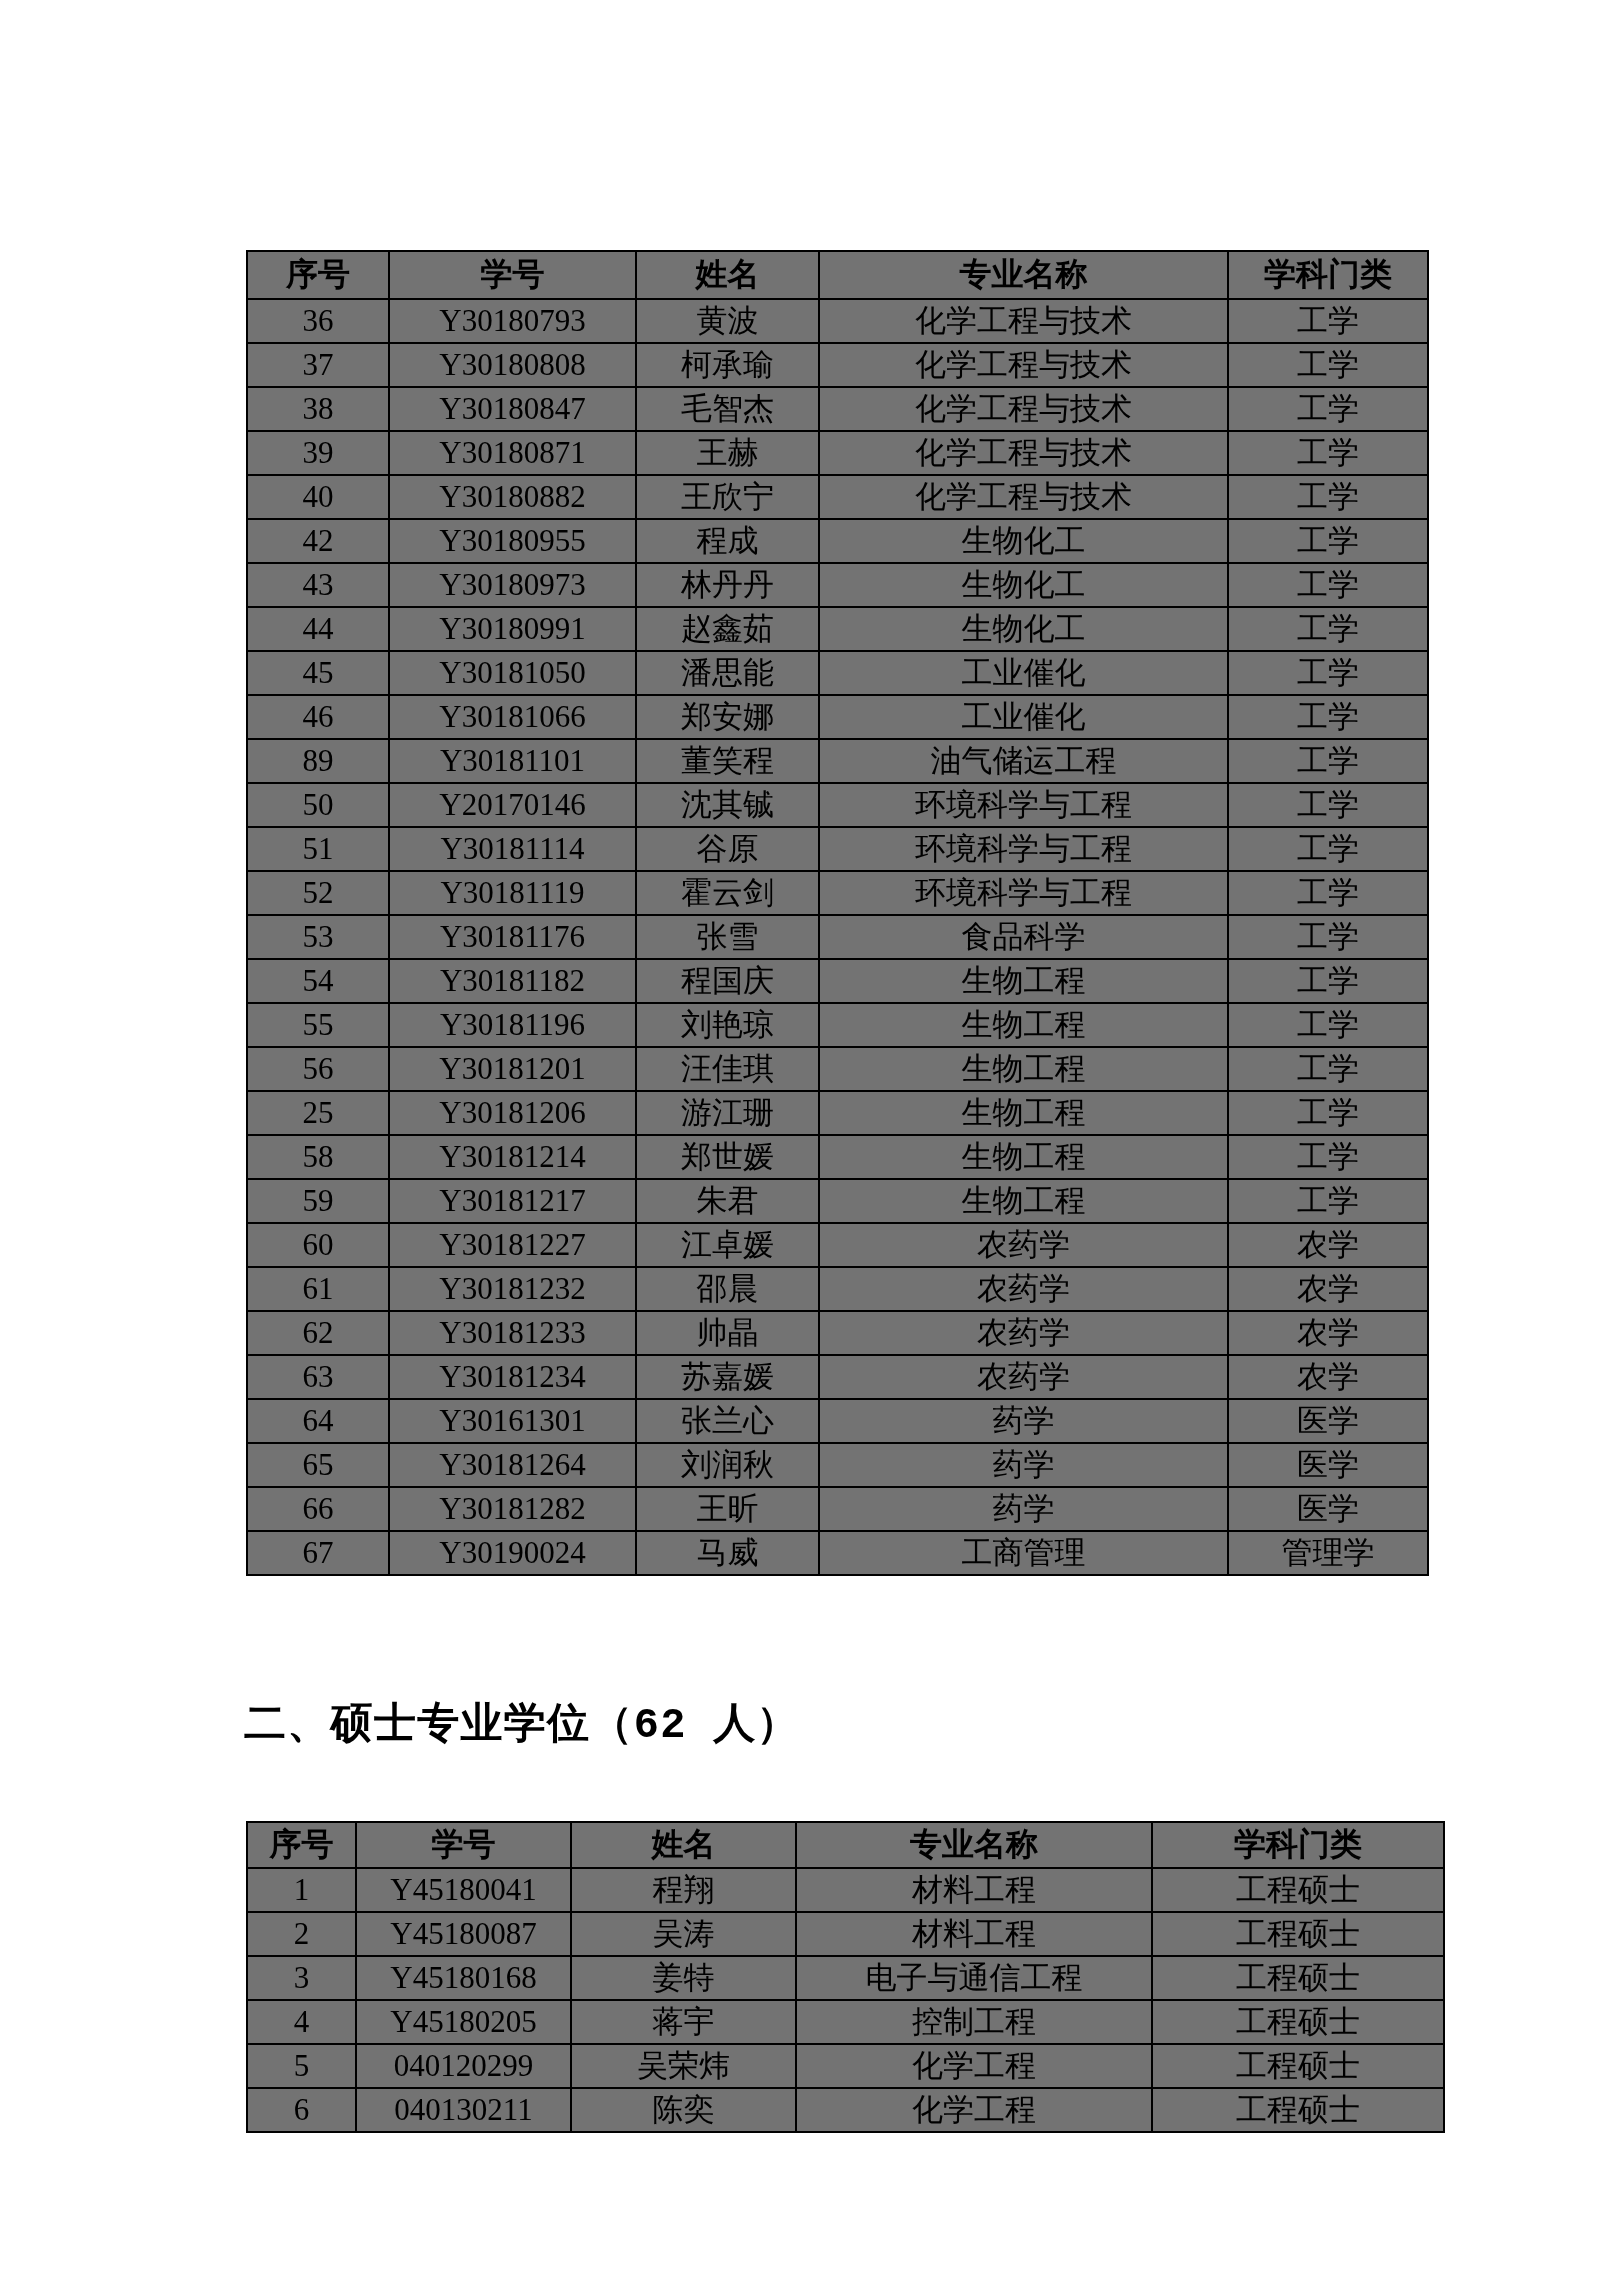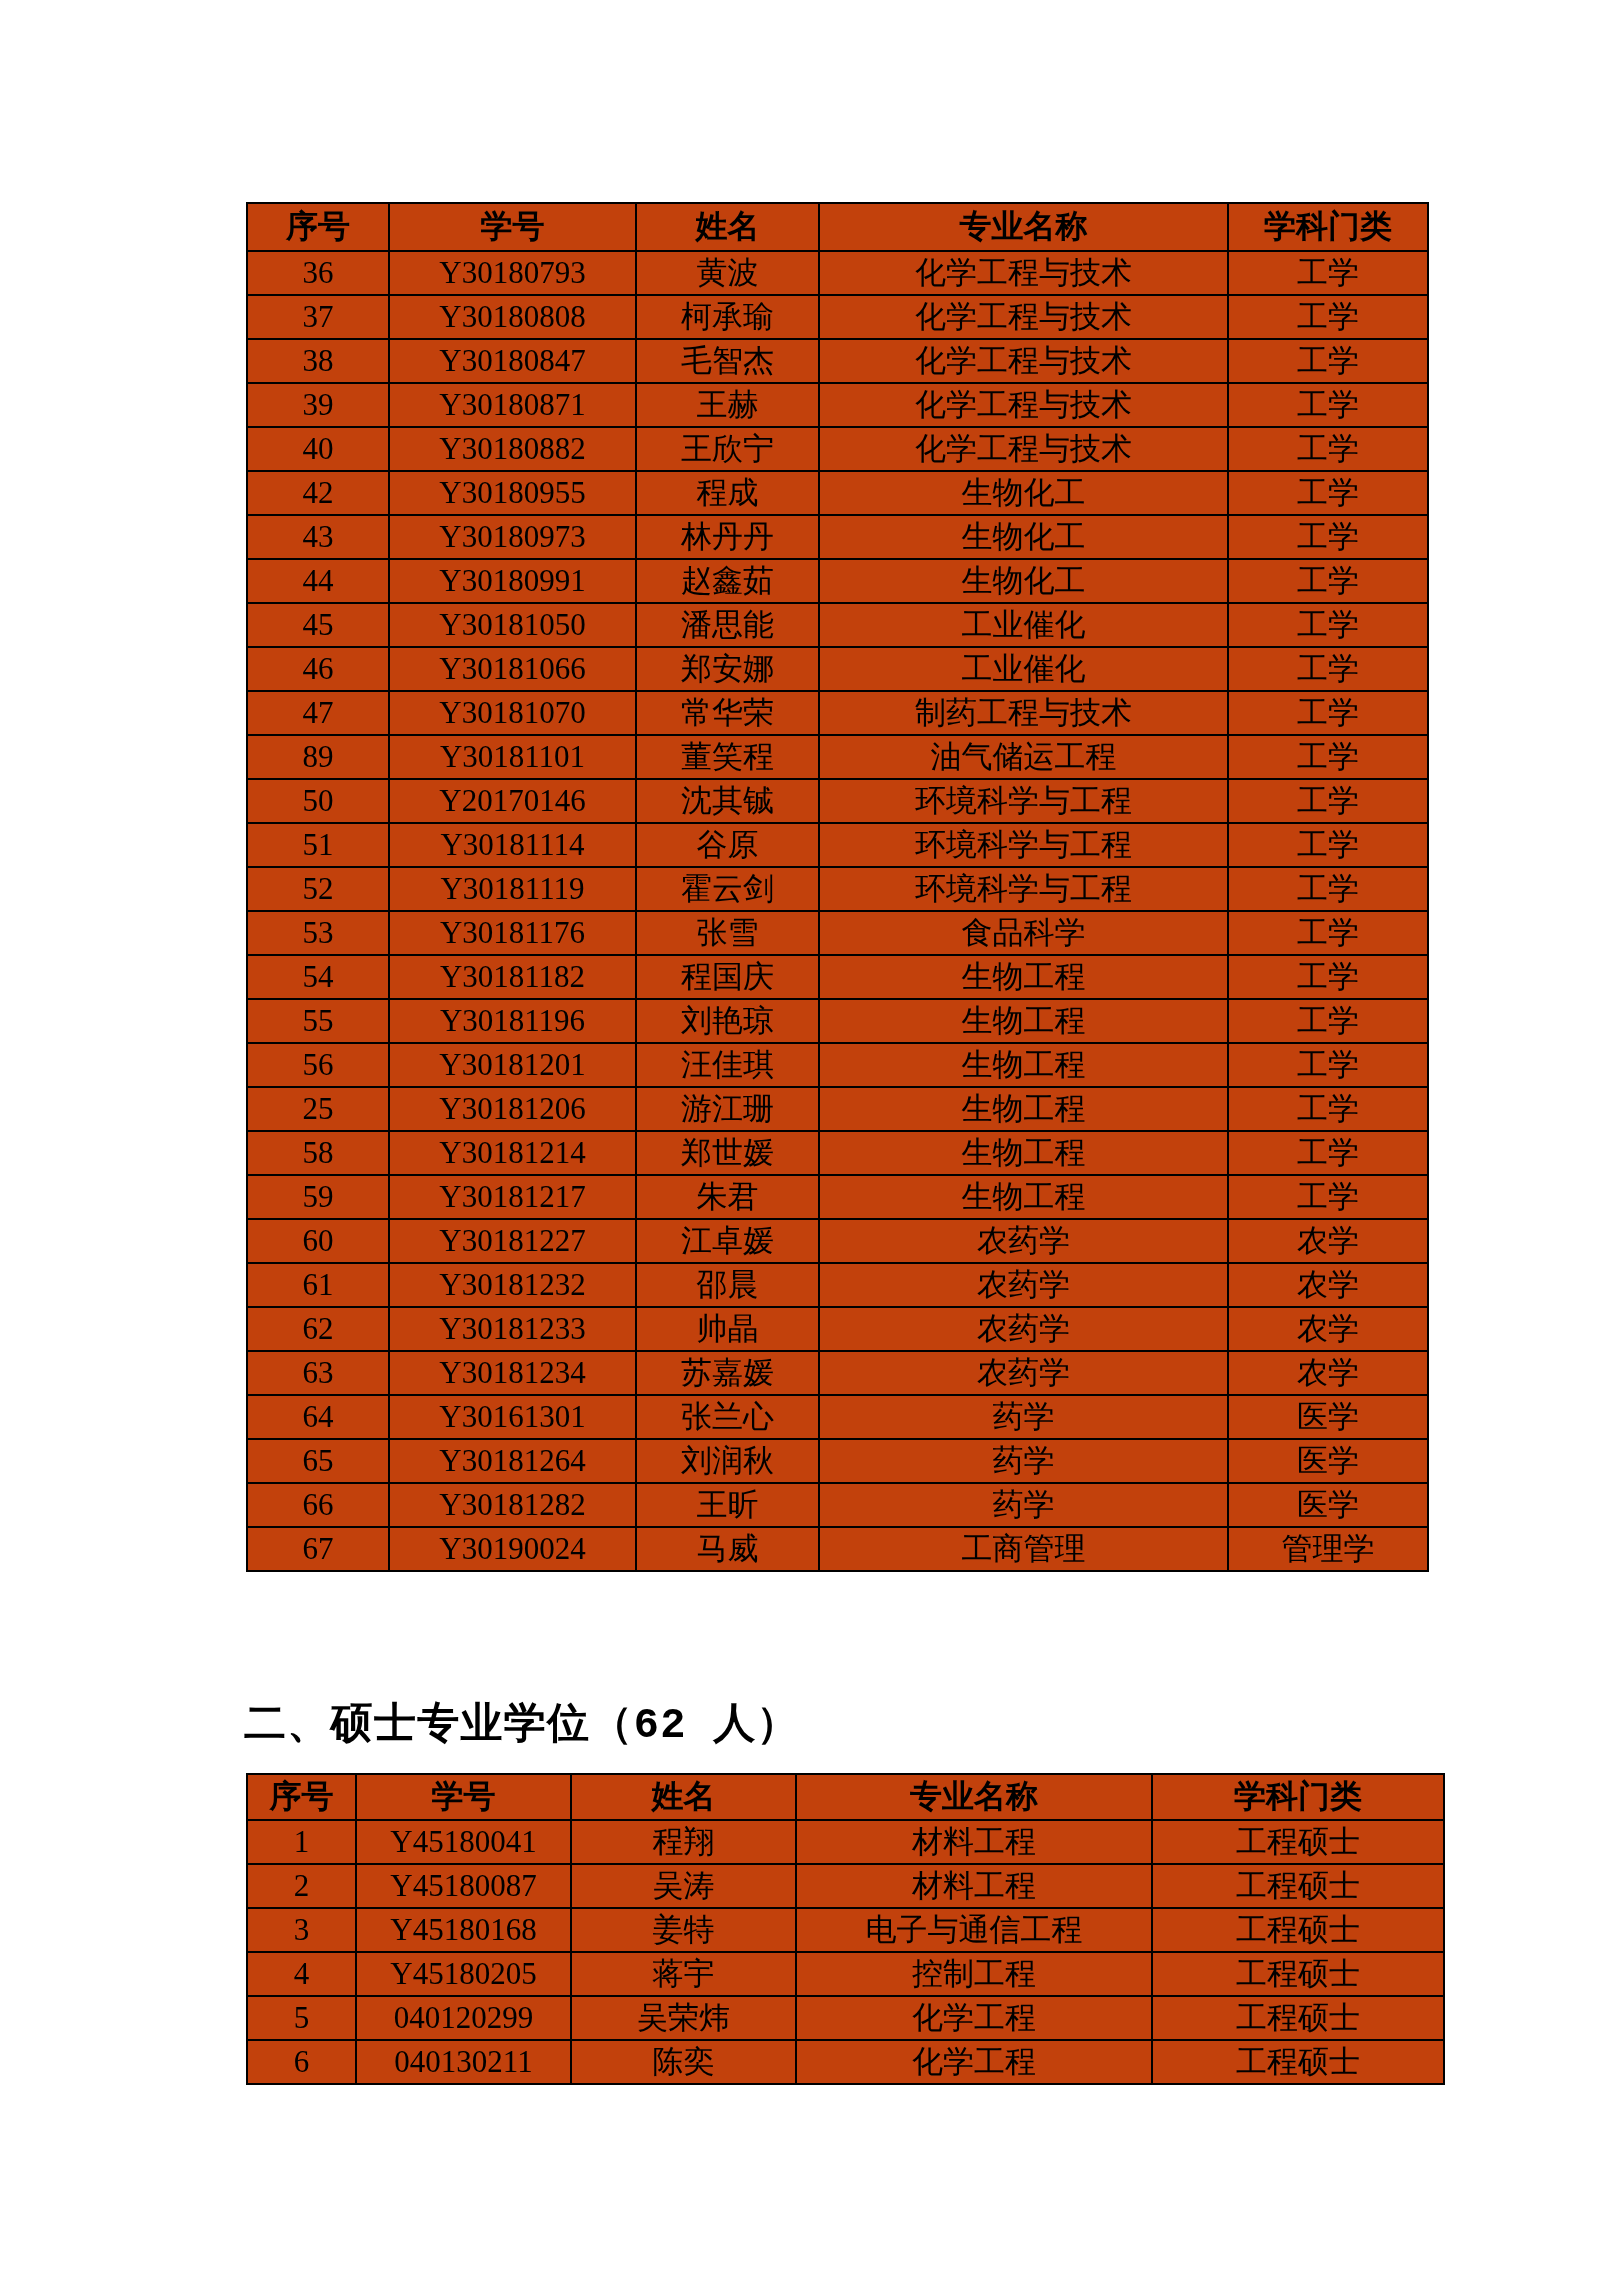--- a/index.html
+++ b/index.html
@@ -18,21 +18,22 @@
     position: absolute;
     left: 0; top: 0;
     width: 1623px;
     height: 2295px;
     background: #ffffff;
   }
   table.datatable {
     position: absolute;
     border-collapse: collapse;
     table-layout: fixed;
-    background: #c2410c;
+    background: #737373;
+    margin-top: 48px;
   }
   table.datatable th,
   table.datatable td {
     border: 2px solid #000000;
     border-top-width: 2.6px;
     border-bottom-width: 2.6px;
     text-align: center;
     vertical-align: middle;
     padding: 0;
     overflow: hidden;
@@ -156,27 +157,20 @@
         <td>工学</td>
       </tr>
         <tr>
         <td>46</td>
         <td>Y30181066</td>
         <td>郑安娜</td>
         <td>工业催化</td>
         <td>工学</td>
       </tr>
         <tr>
-        <td>47</td>
-        <td>Y30181070</td>
-        <td>常华荣</td>
-        <td>制药工程与技术</td>
-        <td>工学</td>
-      </tr>
-        <tr>
         <td>89</td>
         <td>Y30181101</td>
         <td>董笑程</td>
         <td>油气储运工程</td>
         <td>工学</td>
       </tr>
         <tr>
         <td>50</td>
         <td>Y20170146</td>
         <td>沈其铖</td>

